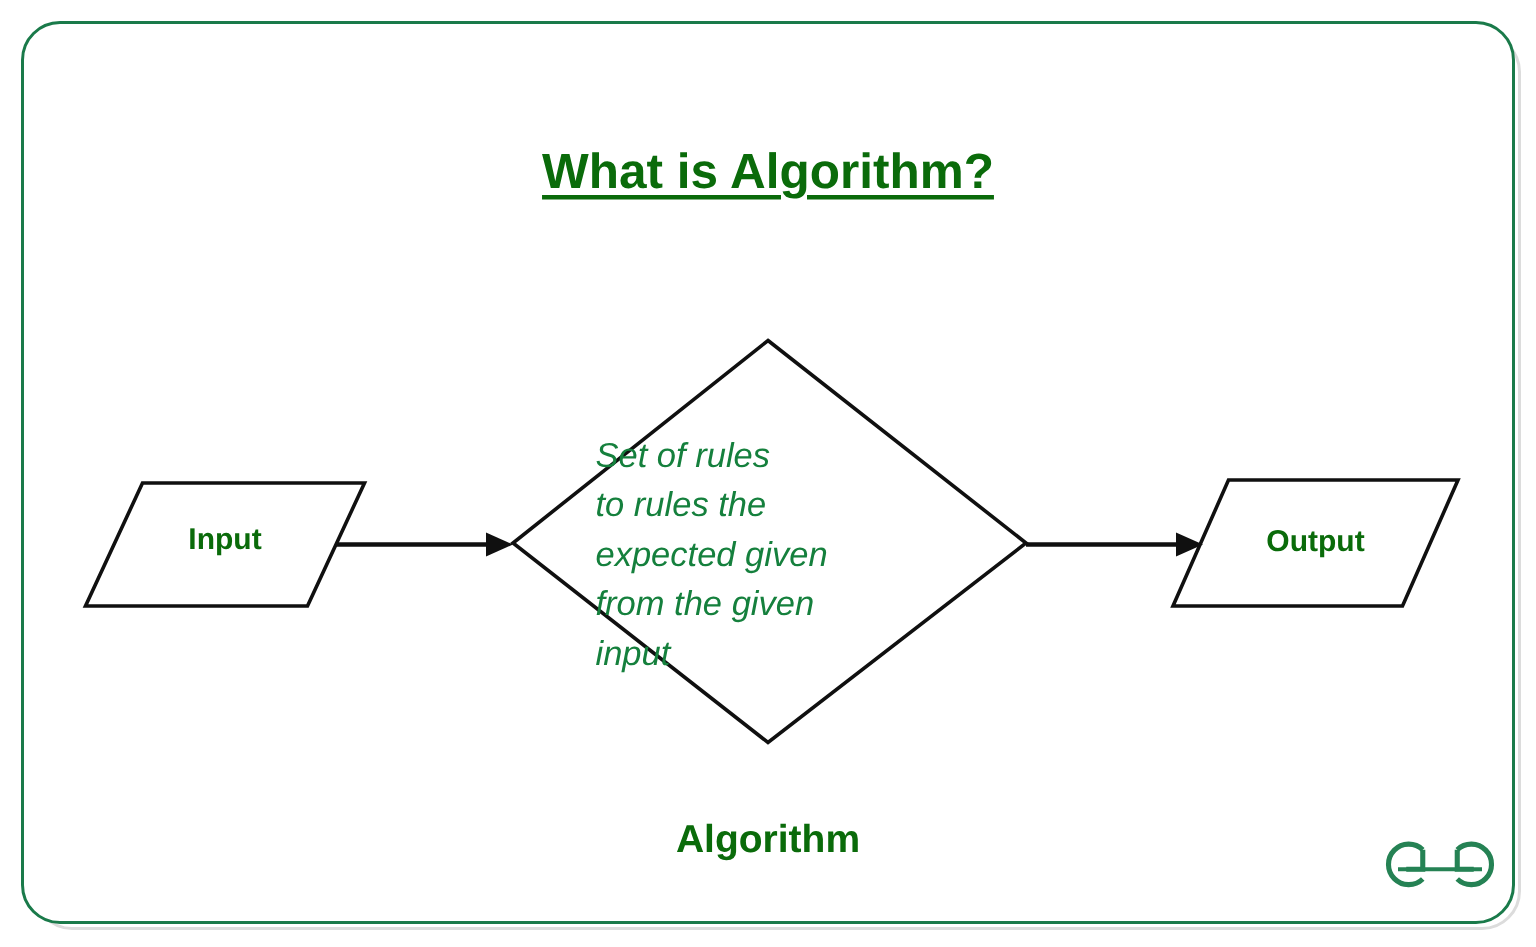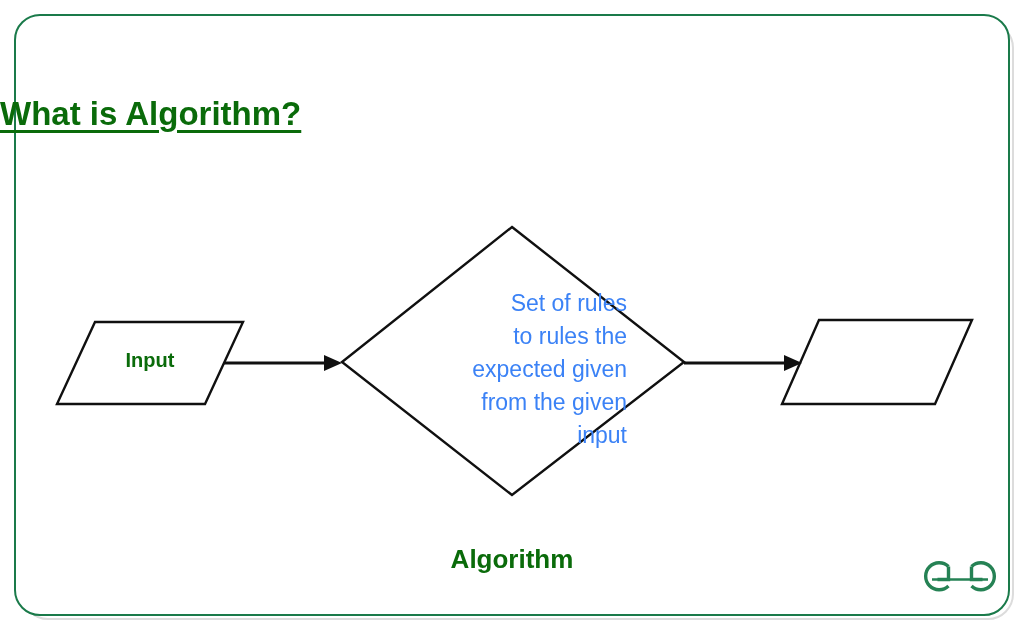--- a/index.html
+++ b/index.html
@@ -43,21 +43,21 @@
     box-sizing: border-box;
     background: #ffffff;
   }
 
   
   .title {
     position: absolute;
     left: 0;
     top: 94px;
     width: 1024px;
-    text-align: left;
+    text-align: center;
     font-size: 33px;
     font-weight: bold;
     color: #0a6b0a;
     letter-spacing: 0px;
     line-height: 40px;
   }
   .title span.t-underline {
     text-decoration: underline;
     text-underline-offset: 5px;
     text-decoration-thickness: 3px;
@@ -117,22 +117,23 @@
     margin-top: 44px;
   }
   .diamond-text {
     position: absolute;
     left: 397px;
     top: 287px;
     width: 230px;
     font-size: 23px;
     font-weight: normal;
     line-height: 33px;
-    color: #3b82f6;
-    text-align: right;
+    color: #15803d;
+    text-align: left;
+    font-style: italic;
   }
   .diamond-text div { white-space: nowrap; }
 
   
   .logo {
     position: absolute;
     left: 918px;
     top: 549px;
     width: 84px;
     height: 56px;
@@ -171,20 +172,21 @@
   <div class="diamond-text">
     <div>Set of rules</div>
     <div>to rules the</div>
     <div>expected given</div>
     <div>from the given</div>
     <div>input</div>
   </div>
 
   <div class="lbl lbl-algorithm">Algorithm</div>
 
+  <div class="lbl lbl-output">Output</div>
 
   <div class="logo">
     <svg width="84" height="56" viewBox="0 0 84 56" xmlns="http://www.w3.org/2000/svg">
       <g fill="none" stroke="#258254" stroke-width="3.4">
 
         <path d="M30.5 17.5 a13.5 13.5 0 1 0 0 19.5"></path>
         <path d="M30.5 17.5 L30.5 30.5 L19.5 30.5"></path>
 
         <path d="M53.5 17.5 a13.5 13.5 0 1 1 0 19.5"></path>
         <path d="M53.5 17.5 L53.5 30.5 L64.5 30.5"></path>

